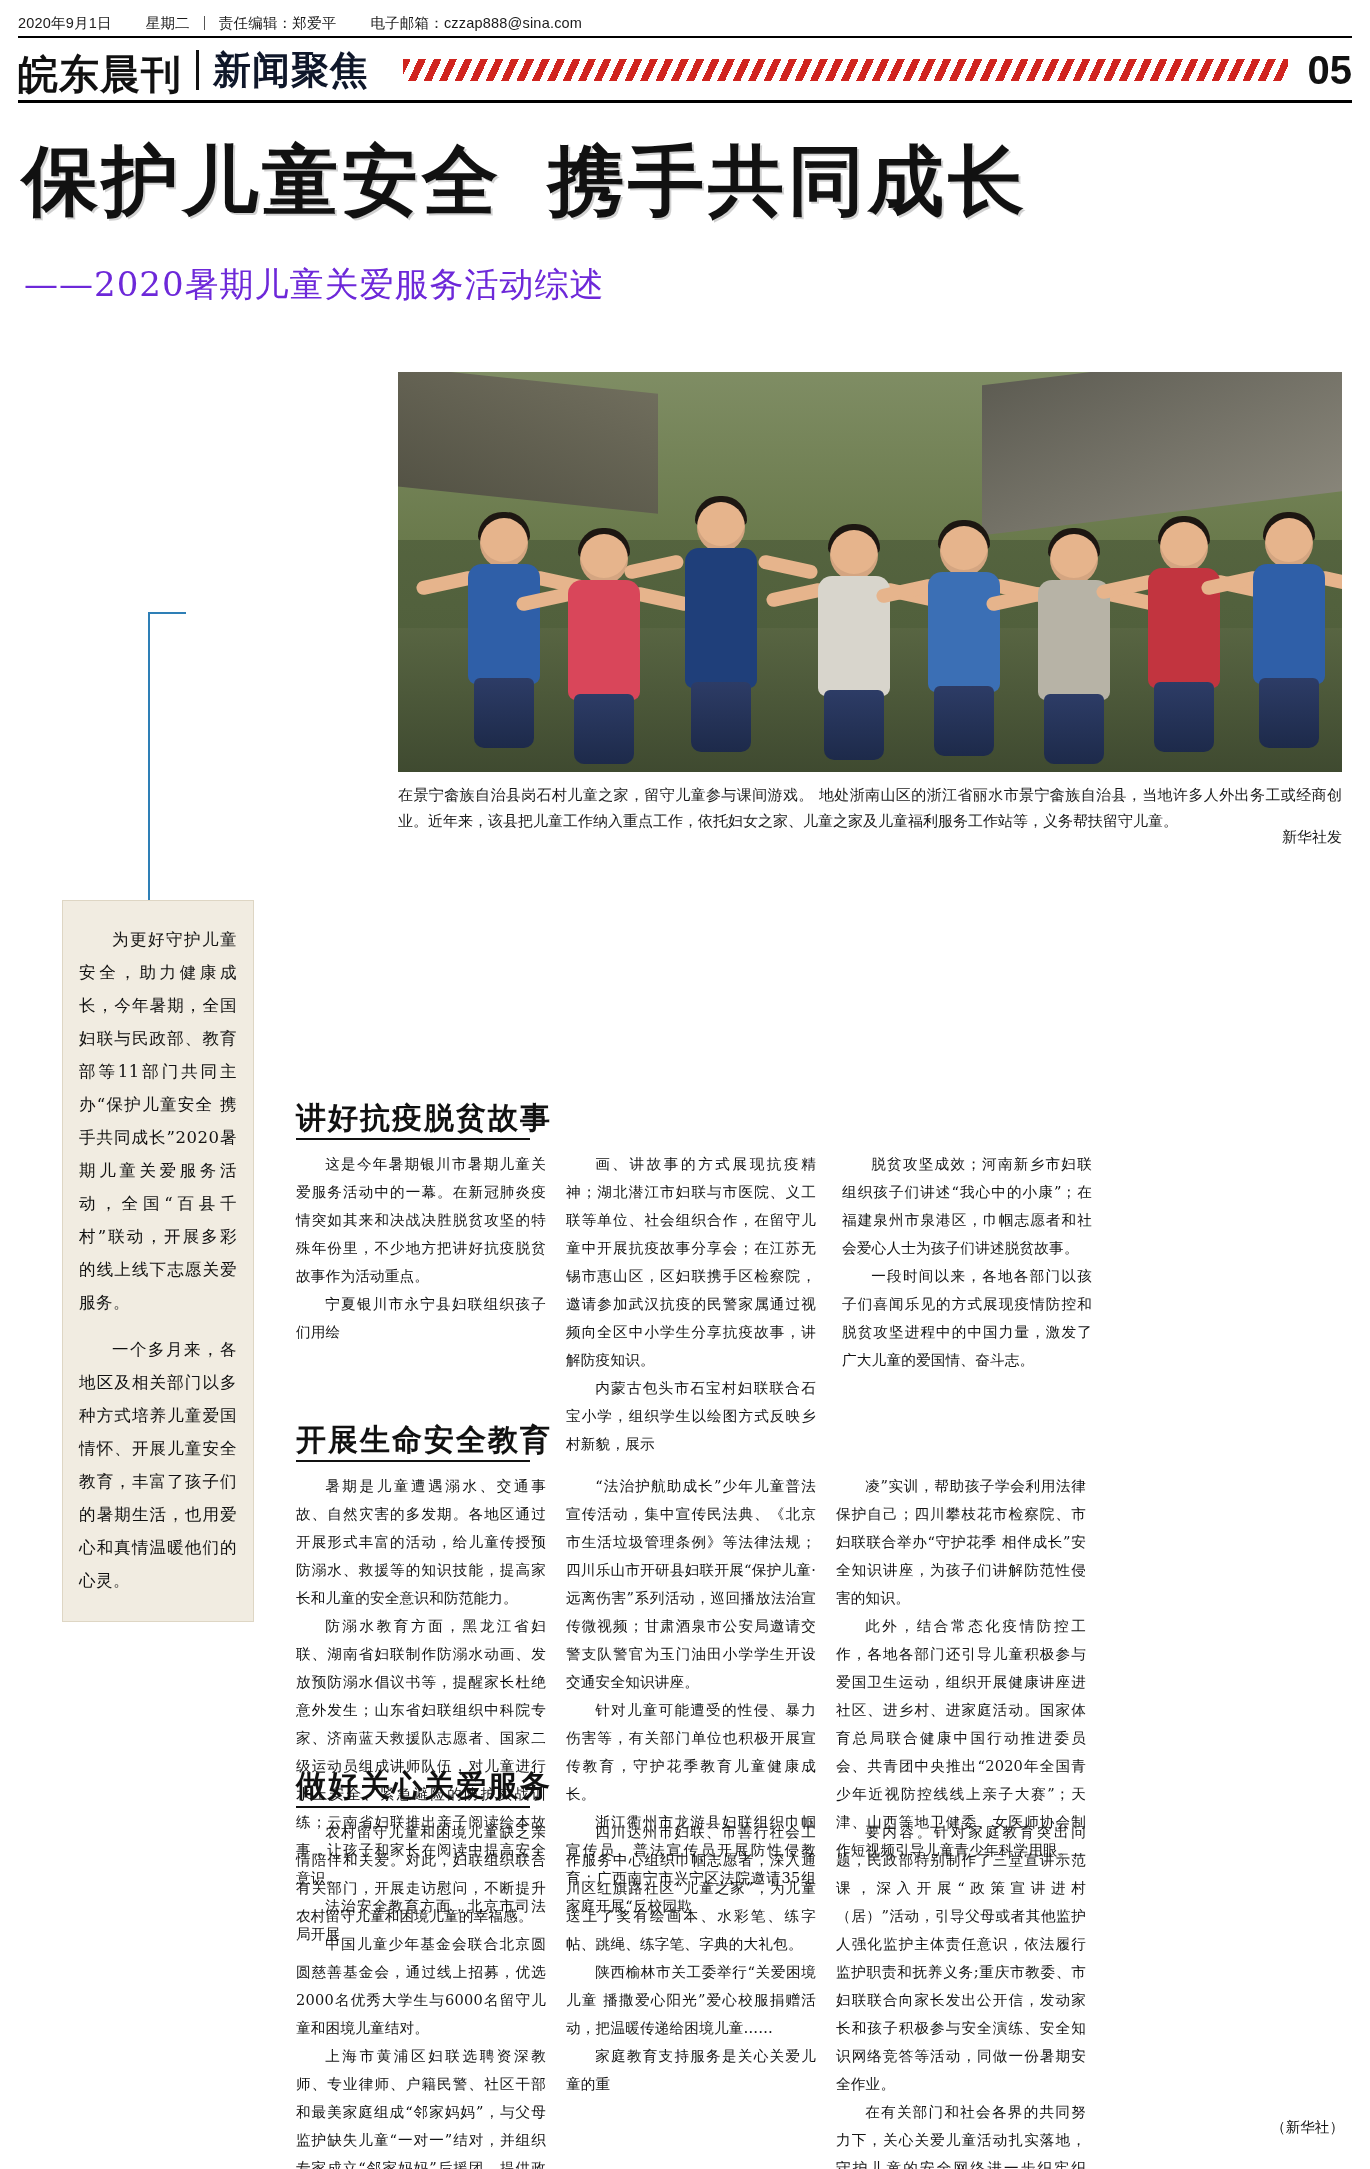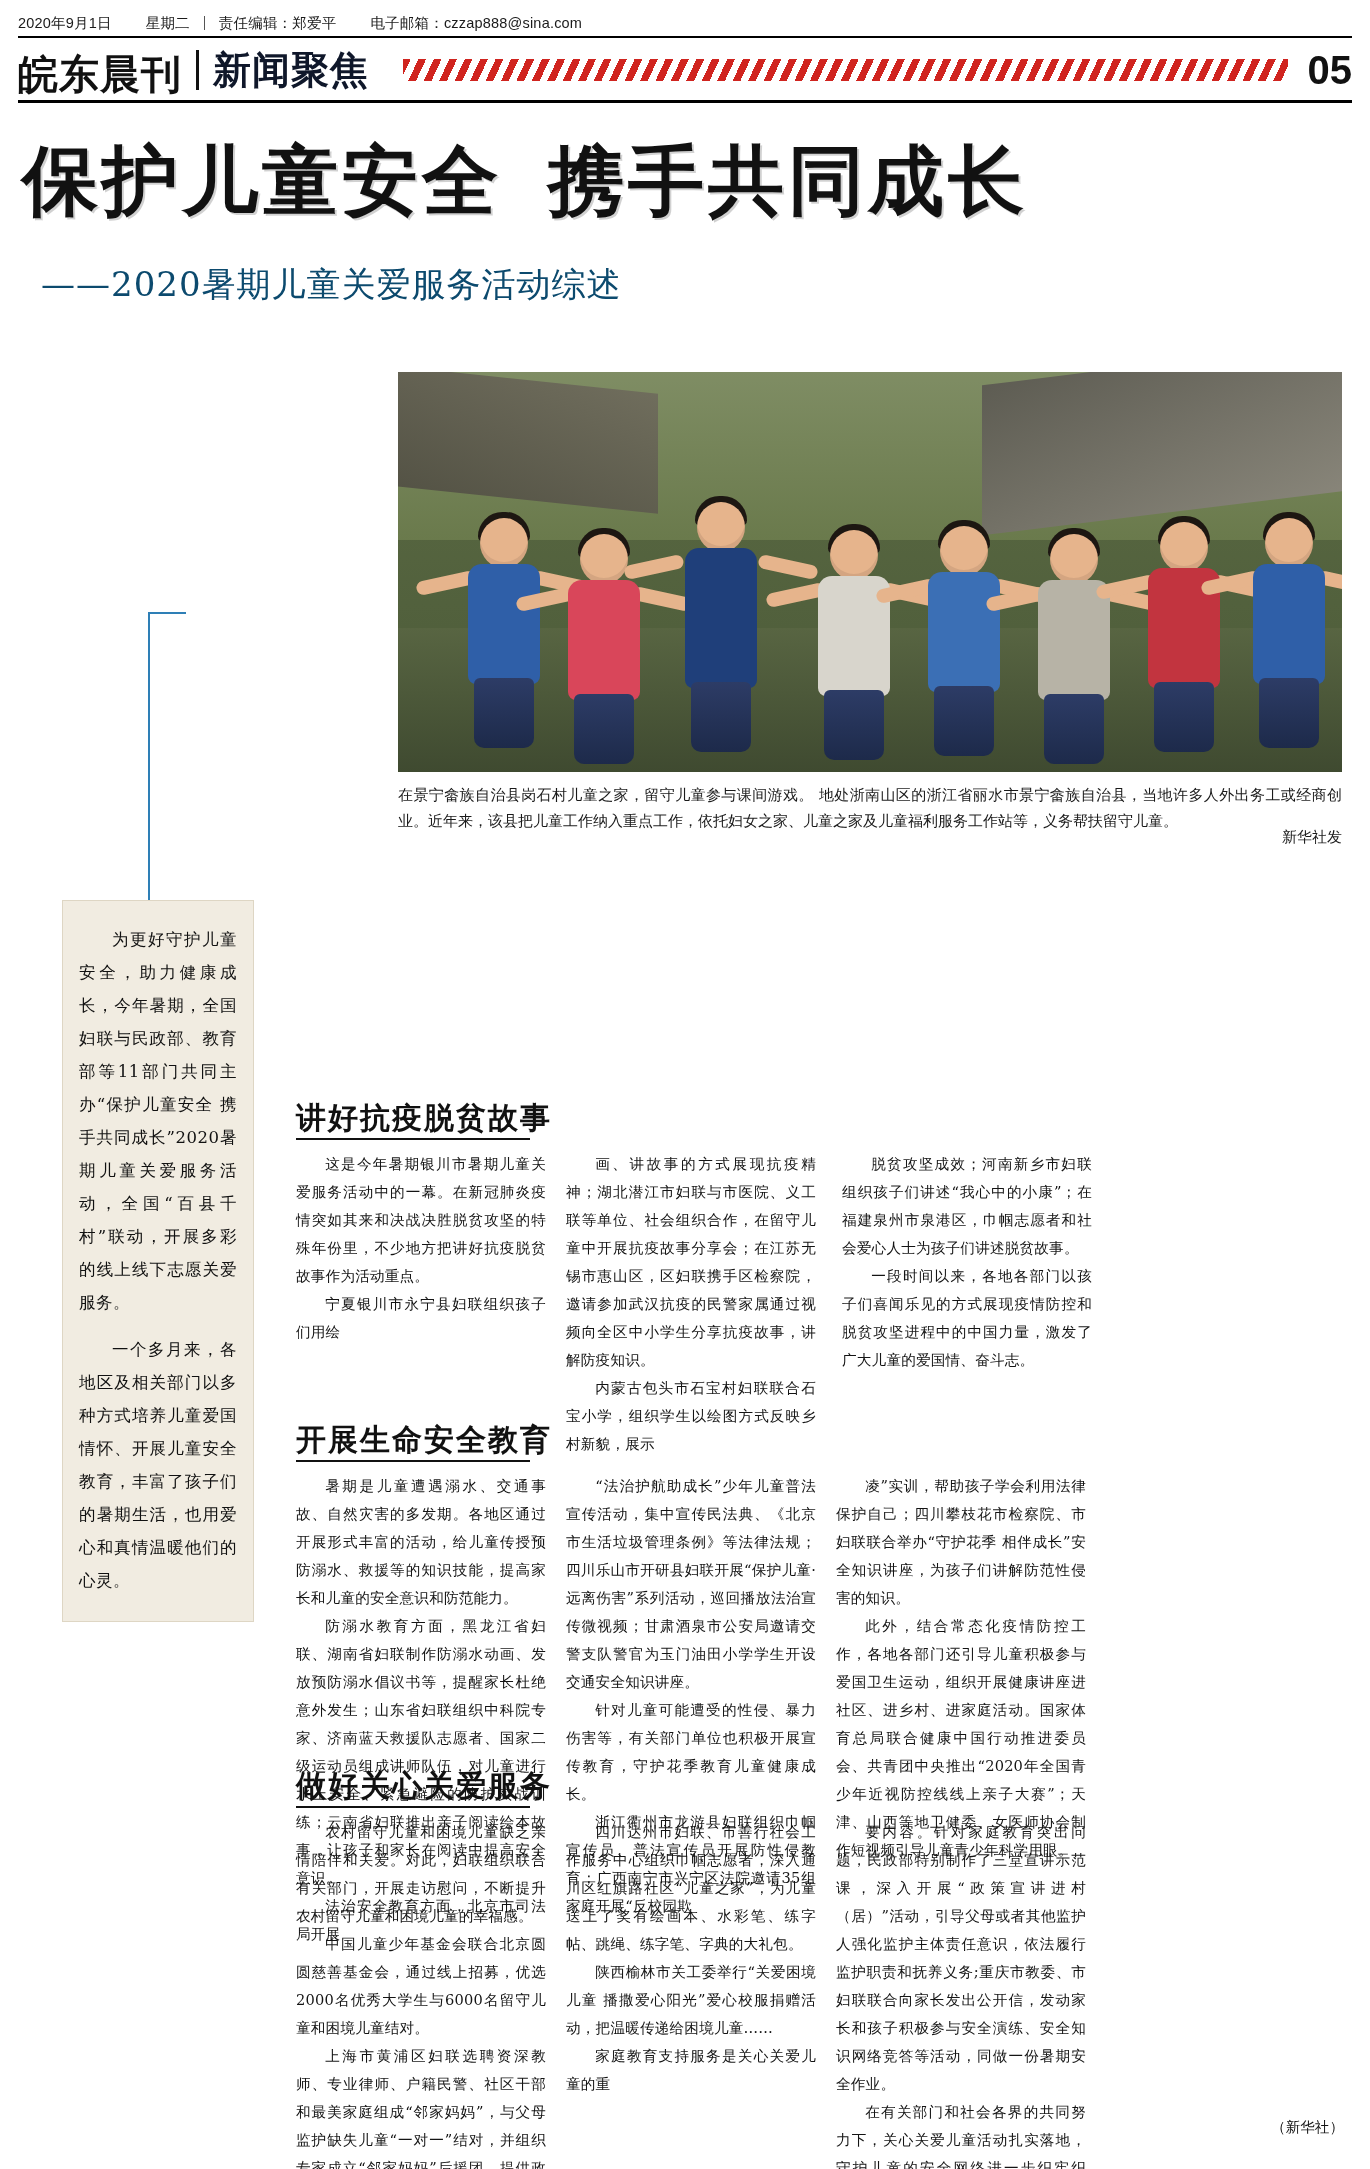--- a/index.html
+++ b/index.html
@@ -123,27 +123,27 @@
     font-weight: bold;
     font-size: 76px;
     line-height: 1.08;
     letter-spacing: 4px;
     color: #111;
     text-shadow: 2px 2px 0 rgba(0,0,0,0.18);
   }
   .headline .sp { display: inline-block; width: 46px; }
   .subhead {
     position: absolute;
-    left: 41px;
+    left: 24px;
     top: 262px;
     width: 1320px;
     font-family: "DejaVu Serif", serif;
     font-size: 34px;
     letter-spacing: 1px;
-    color: #0c4a6e;
+    color: #6d28d9;
   }
 
   
   .photo-wrap {
     position: absolute;
     left: 398px;
     top: 372px;
     width: 944px;
     height: 400px;
   }

